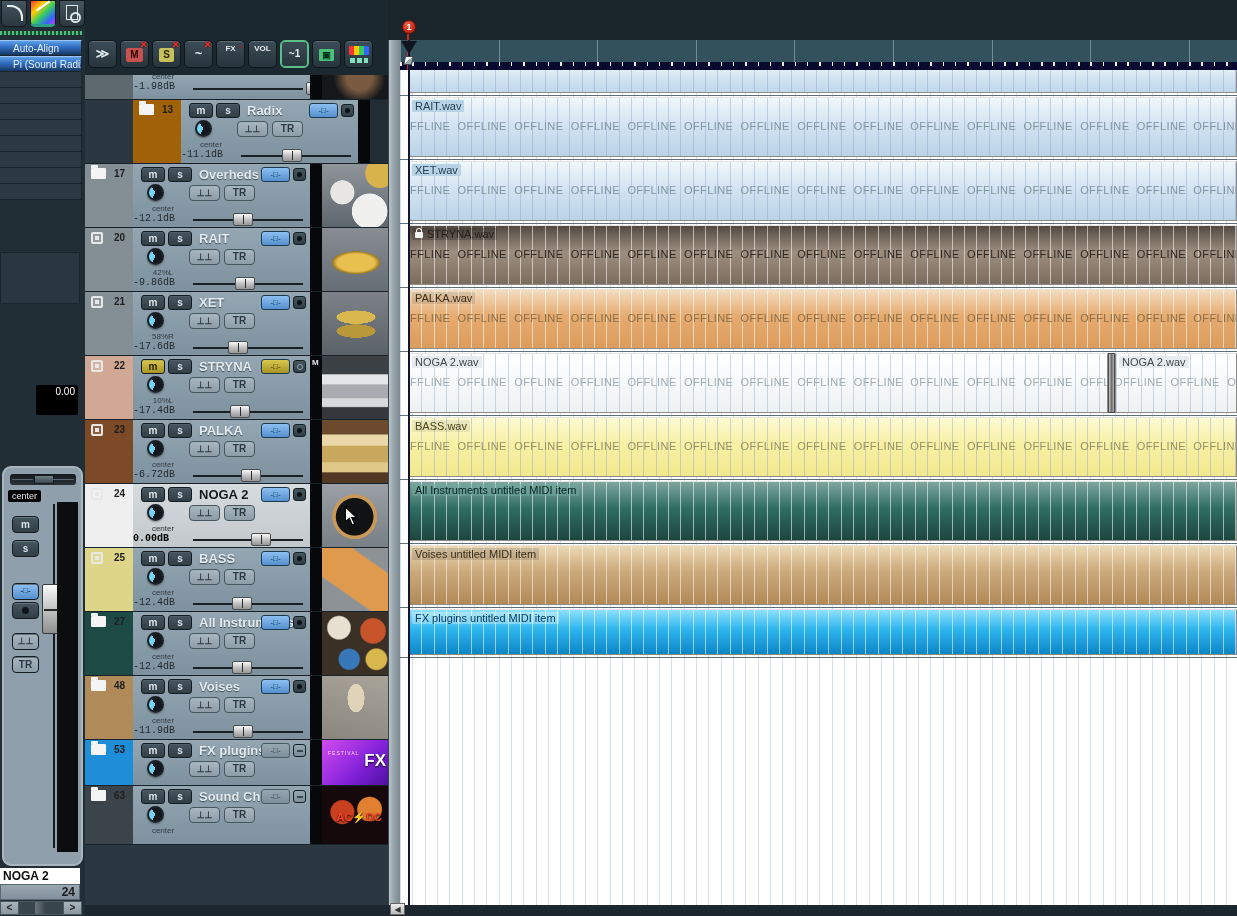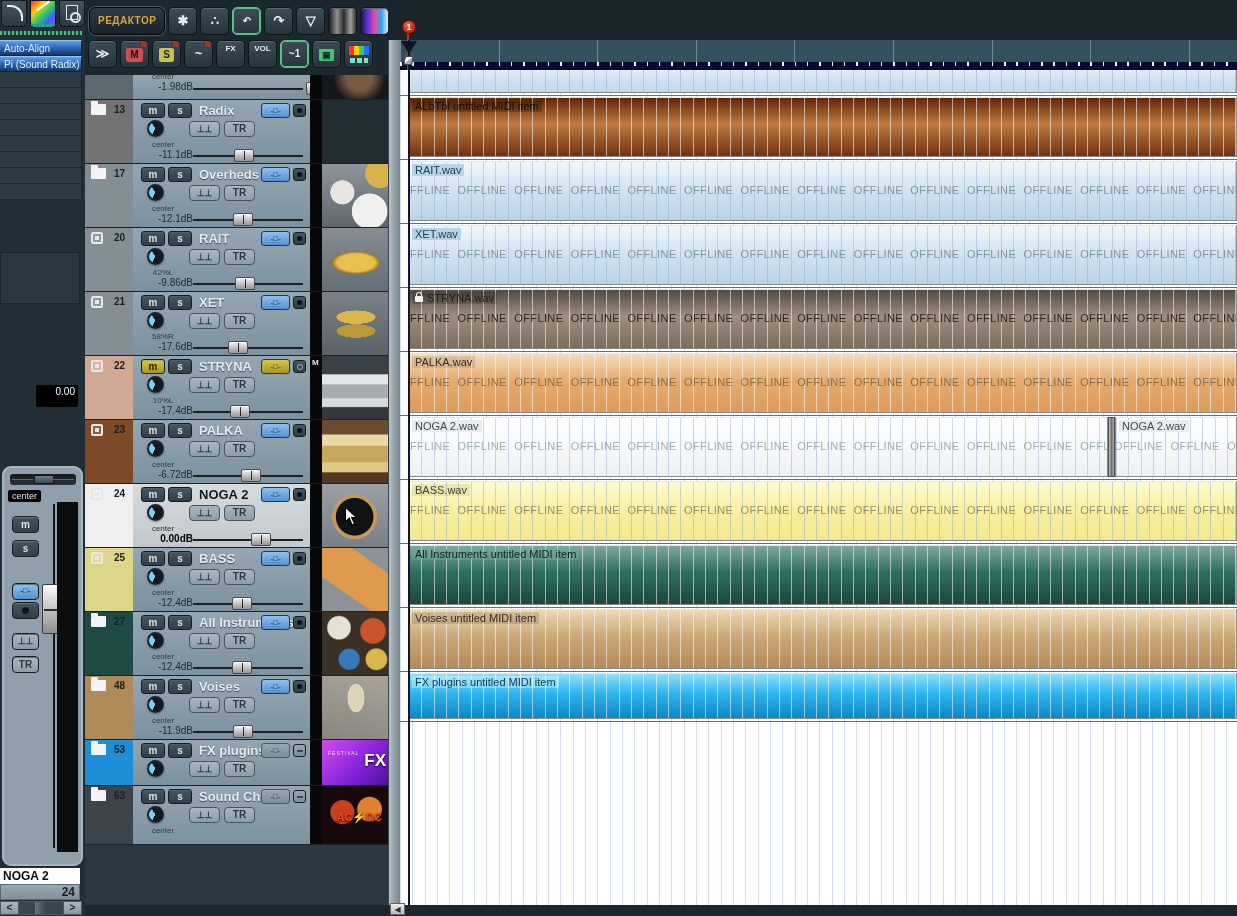--- a/index.html
+++ b/index.html
@@ -10,21 +10,21 @@
   .leftcol{position:absolute;left:0;top:0;width:85px;height:916px;background:#222e36;}
   .corner-icons{position:absolute;left:1px;top:0;display:flex;gap:3px;}
   .cico{width:26px;height:27px;background:linear-gradient(#45545e,#2b3840);border:1px solid #10181e;border-radius:0 0 5px 5px;position:relative;}
   .ic-env::before{content:"";position:absolute;left:5px;top:4px;width:14px;height:14px;border-top:2px solid #e8eef0;border-right:2px solid #e8eef0;border-top-right-radius:12px;}
   .ic-paint{background:linear-gradient(135deg,#f33,#fc0 30%,#3c6 55%,#36f 80%,#c3f);border-bottom:3px solid #2aa08a;}
   .ic-paint::before{content:"";position:absolute;left:4px;top:4px;width:16px;height:2px;background:#fff;transform:rotate(-35deg);}
   .ic-doc::before{content:"";position:absolute;left:6px;top:4px;width:10px;height:13px;border:1.5px solid #dde6ea;background:#39464e;}
   .ic-doc::after{content:"";position:absolute;right:3px;bottom:3px;width:7px;height:7px;border:2px solid #dde6ea;border-radius:50%;}
   .dotted-strip{position:absolute;left:0;top:31px;width:82px;height:4px;background:repeating-linear-gradient(90deg,#49c07a 0 2px,#1c4c34 2px 4px);}
   .fxlist{position:absolute;left:0;top:40px;width:82px;}
-  .fxslot{height:16px;background:#2d3942;border-bottom:1px solid #1a242b;border-right:1px solid #1a242b;color:#e8f0f4;font-size:10px;line-height:15px;padding-left:4px;overflow:hidden;white-space:nowrap;}
+  .fxslot{height:16px;background:#2d3942;border-bottom:1px solid #1a242b;border-right:1px solid #1a242b;color:#e8f0f4;font-size:10px;line-height:15px;padding-left:13px;overflow:hidden;white-space:nowrap;}
   .fxslot.filled{background:linear-gradient(#5ea0e8 0%,#2f6cc0 45%,#17365e 100%);border-top:1px solid #9cc4f2;}
   .panel-gap{position:absolute;left:0;top:252px;width:80px;height:52px;background:#2a3640;border:1px solid #1a242b;}
 
   
   .mixer{position:absolute;left:2px;top:466px;width:81px;height:400px;background:#8fa0ac;border:2px solid #aab6be;border-radius:9px;}
   .panslider{position:absolute;left:6px;top:6px;width:66px;height:11px;background:linear-gradient(#14191d,#2b343a);border-radius:3px;}
   .panslider .pthumb{position:absolute;left:24px;top:1px;width:20px;height:9px;background:linear-gradient(#6e7d86,#3c4850);border:1px solid #141a1e;}
   .panslider::before,.panslider::after{content:"";position:absolute;top:5px;height:1px;background:#5a666e;}
   .panslider::before{left:2px;width:21px;} .panslider::after{right:2px;width:21px;}
   .centerlbl{position:absolute;left:4px;top:22px;background:#000;color:#e8e8e8;font-size:9px;padding:1px 4px;border-radius:2px;}
@@ -32,21 +32,21 @@
   .mx-route{background:linear-gradient(#8ec0f2,#5590d0);color:#12304a;font-size:8px;line-height:14px;}
   .mx-rec{font-size:10px;line-height:14px;color:#111;}
   .mx-rec::before{content:"";display:inline-block;width:7px;height:7px;border-radius:50%;background:#10151a;margin-top:4px;}
   .mx-light{background:linear-gradient(#a8b6bf,#8d9da8);color:#2c3940;font-size:9px;line-height:15px;}
   .fader-track{position:absolute;left:49px;top:36px;width:2px;height:344px;background:#14181c;}
   .fader-thumb{position:absolute;left:38px;top:116px;width:23px;height:50px;background:linear-gradient(#fbfbfb,#c9c9c9 45%,#8f8f8f);border:1px solid #3c3c3c;border-radius:2px;}
   .fader-thumb::after{content:"";position:absolute;left:1px;right:1px;top:24px;height:2px;background:#2a2a2a;}
   .meter{position:absolute;right:3px;top:34px;width:21px;height:350px;background:#0b0d0f;display:flex;flex-direction:column;justify-content:space-between;padding:8px 2px;}
   .meter span{font-size:8px;color:#6c7b84;text-align:right;display:block;line-height:8px;}
   .meter span.inf{color:#d06820;font-weight:bold;}
-  .mx-value{position:absolute;left:36px;top:385px;width:42px;height:22px;background:#000;color:#fff;font-size:10px;text-align:right;line-height:14px;padding-right:3px;border-radius:2px;}
+  .mx-value{position:absolute;left:36px;top:385px;width:42px;height:30px;background:#000;color:#fff;font-size:10px;text-align:right;line-height:14px;padding-right:3px;border-radius:2px;}
   .trkname-bar{position:absolute;left:0;top:868px;width:80px;height:16px;background:#fff;color:#0c0c0c;font-weight:bold;font-size:12px;line-height:16px;padding-left:3px;}
   .trknum-bar{position:absolute;left:0;top:884px;width:80px;height:16px;background:linear-gradient(#9aa8b2,#82909c);border:1px solid #5a6a74;color:#1c1c1c;font-weight:bold;font-size:12px;line-height:14px;text-align:right;padding-right:4px;}
   .hscroll{position:absolute;left:0;top:901px;width:82px;height:14px;display:flex;}
   .hs-btn{width:19px;height:14px;background:linear-gradient(#aab6be,#8a98a2);border:1px solid #4a5a62;color:#222;font-weight:bold;font-size:10px;text-align:center;line-height:12px;}
   .hs-track{flex:1;background:#39454d;position:relative;border-top:1px solid #4a5a62;border-bottom:1px solid #4a5a62;}
   .hs-thumb{position:absolute;left:16px;top:0;width:11px;height:12px;background:linear-gradient(90deg,#6a767e,#39434b);}
 
   
   .toolbar{position:absolute;left:85px;top:0;width:305px;height:75px;background:#1c2830;}
   .tb-row{position:absolute;display:flex;gap:3px;}
@@ -89,21 +89,21 @@
   .recdot{position:absolute;left:160px;top:4px;width:13px;height:13px;border-radius:3px;background:linear-gradient(#46565f,#303e46);border:1px solid #151d22;}
   .recdot::before{content:"";position:absolute;left:3px;top:3px;width:5px;height:5px;border-radius:50%;background:#0c1014;}
   .trow.muted .recdot::before{background:transparent;border:1.5px solid #9aa8b2;width:4px;height:4px;}
   .trow.gray .recdot{background:linear-gradient(#97a7b2,#7d8f9b);}
   .trow.gray .recdot::before{width:6px;height:2px;border-radius:0;background:#39454d;top:5px;left:3px;}
   .knob{position:absolute;left:14px;top:20px;width:17px;height:17px;border-radius:50%;border:2px solid #1a2228;background:conic-gradient(from 210deg,#74d2f4 0 115deg,#14181c 115deg 360deg);box-shadow:0 1px 2px rgba(0,0,0,.4);}
   .btn-lt{position:absolute;width:31px;height:16px;border-radius:4px;background:linear-gradient(#a8b6bf,#8d9da8);border:1px solid #46565e;color:#2c3940;font-weight:bold;font-size:9px;text-align:center;line-height:14px;}
   .btn-fipm{left:56px;top:21px;} .btn-tr{left:91px;top:21px;font-size:10px;}
   .pan{position:absolute;left:0;top:40px;width:60px;text-align:center;font-size:8px;color:#313c44;}
   .trow.sel .pan{color:#2a3036;}
-  .vol{position:absolute;left:0;top:49px;width:60px;text-align:right;font-size:10px;color:#222b31;}
+  .vol{position:absolute;left:0;top:49px;width:60px;text-align:left;font-size:10px;color:#222b31;font-family:Liberation Mono, monospace;}
   .trow.sel .vol{font-weight:bold;color:#000;}
   .vslider{position:absolute;left:60px;top:55px;width:110px;height:2px;background:#1a2024;}
   .vthumb{position:absolute;top:-6px;width:20px;height:13px;background:linear-gradient(#fafafa,#c4c4c4 50%,#969696);border:1px solid #4c4c4c;border-radius:2px;}
   .vthumb::after{content:"";position:absolute;left:9px;top:1px;bottom:1px;width:1px;background:#2a2a2a;}
   .tgap{width:12px;flex:0 0 12px;background:#06080a;position:relative;}
   .tflag{position:absolute;left:2px;top:2px;color:#dfe8ec;font-size:8px;font-weight:bold;}
   .timg{width:68px;flex:0 0 68px;background:#222c33;position:relative;overflow:hidden;}
   .img-none{background:#222c33;}
   .img-drumkit{background:radial-gradient(circle at 70% 75%,#f0f0ee 0 26%,transparent 27%),radial-gradient(circle at 85% 15%,#d8b34c 0 18%,transparent 19%),radial-gradient(circle at 30% 45%,#e8e6e2 0 20%,transparent 21%),linear-gradient(#8f959b,#5e666d);}
   .img-cymbal{background:radial-gradient(ellipse 34px 16px at 50% 55%,#e8c050 0 55%,#9a7820 70%,transparent 72%),linear-gradient(#878d93,#666d74);}
@@ -217,30 +217,20 @@
     <div class="hscroll">
       <div class="hs-btn">&lt;</div>
       <div class="hs-track">
           <div class="hs-thumb"></div>
         </div>
       <div class="hs-btn">&gt;</div>
     </div>
   </div>
 
   <div class="toolbar">
-    <div class="tb-row row1">
-      <div class="editor-btn">РЕДАКТОР</div>
-      <div class="tbico"><span class="g">✱</span></div>
-        <div class="tbico"><span class="g">∴</span></div>
-        <div class="tbico chip-green"><span class="g">↶</span></div>
-        <div class="tbico"><span class="g">↷</span></div>
-        <div class="tbico"><span class="g">▽</span></div>
-        <div class="tbico thumb-gray"><span class="g"></span></div>
-        <div class="tbico thumb-color"><span class="g"></span></div>
-    </div>
     <div class="tb-row row2">
       <div class="tbico"><span class="g">≫</span></div>
         <div class="tbico chip-red"><span class="g">M</span><span class="badge">✕</span></div>
         <div class="tbico chip-yellow"><span class="g">S</span><span class="badge">✕</span></div>
         <div class="tbico"><span class="g">~</span><span class="badge">✕</span></div>
         <div class="tbico vol-chip"><span class="g">FX</span><span class="badge">→</span></div>
         <div class="tbico vol-chip"><span class="g">VOL</span></div>
         <div class="tbico chip-green"><span class="g">~1</span></div>
         <div class="tbico chip-green2"><span class="g">▣</span></div>
         <div class="tbico palette"></div>
@@ -254,21 +244,21 @@
         <span class="pan">center</span>
         <span class="vol">-1.98dB</span>
         <div class="vslider">
             <span class="vthumb" style="left:113px"></span>
           </div>
       </div>
       <div class="tgap"></div>
       <div class="timg"></div>
     </div>
     <div class="trow icon-folder">
-        <div class="tstrip" style="background: #737373;">
+        <div class="tstrip" style="background: #a16207; margin-left: 48px;">
           <div class="ticon"></div>
           <span class="tnum">13</span>
         </div>
         <div class="tctrl">
           <span class="btn-ms btn-m">m</span>
           <span class="btn-ms btn-s">s</span>
           <span class="tname">Radix</span>
           <span class="route">-□-</span>
           <span class="recdot"></span>
           <span class="knob"></span>
@@ -602,27 +592,20 @@
 
   <div class="lanes">
     <div class="lane k-fragment">
         <div class="item item1" style="background: linear-gradient(rgb(226, 238, 247) 0%, rgb(207, 226, 240) 45%, rgb(192, 216, 234) 100%); --gl: rgba(130,160,200,.4);">
           
           
         </div>
 
       </div>
       <div class="lane k-std">
-        <div class="item item1" style="background: linear-gradient(rgb(95, 38, 6) 0%, rgb(192, 122, 66) 45%, rgb(110, 50, 16) 100%); --gl: rgba(255,255,255,.55);">
-          <span class="ilabel" style="background: rgba(0, 0, 0, 0.22); color: rgb(30, 12, 2);"><span>ALbTbl untitled MIDI item</span></span>
-
-        </div>
-
-      </div>
-      <div class="lane k-std">
         <div class="item item1" style="background: linear-gradient(rgb(240, 247, 251) 0%, rgb(211, 228, 241) 45%, rgb(186, 211, 230) 100%); --gl: rgba(130,160,200,.4);">
           <span class="ilabel" style="background: rgb(185, 211, 230); color: rgb(35, 64, 79);"><span>RAIT.wav</span></span>
           <div class="offline-row" style="color: rgb(130, 149, 162);">
             <span>OFFLINE</span>
             <span>OFFLINE</span>
             <span>OFFLINE</span>
             <span>OFFLINE</span>
             <span>OFFLINE</span>
             <span>OFFLINE</span>
             <span>OFFLINE</span>

